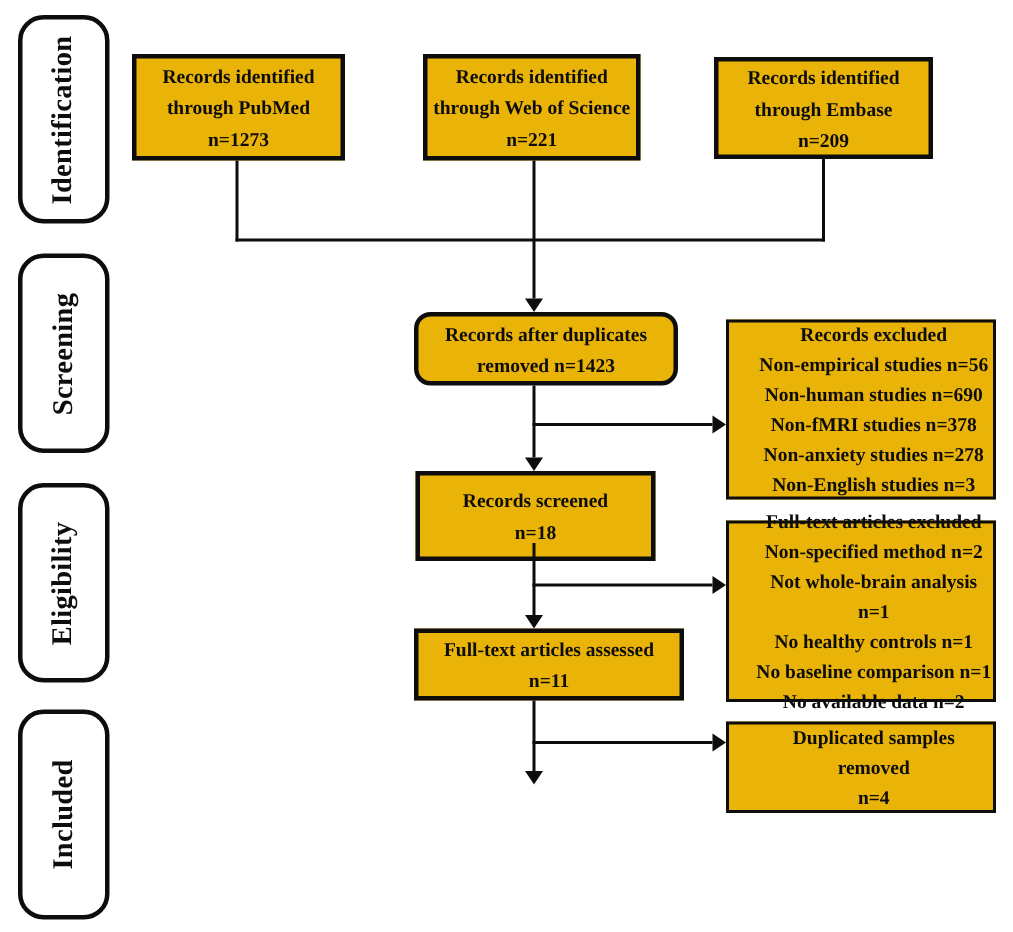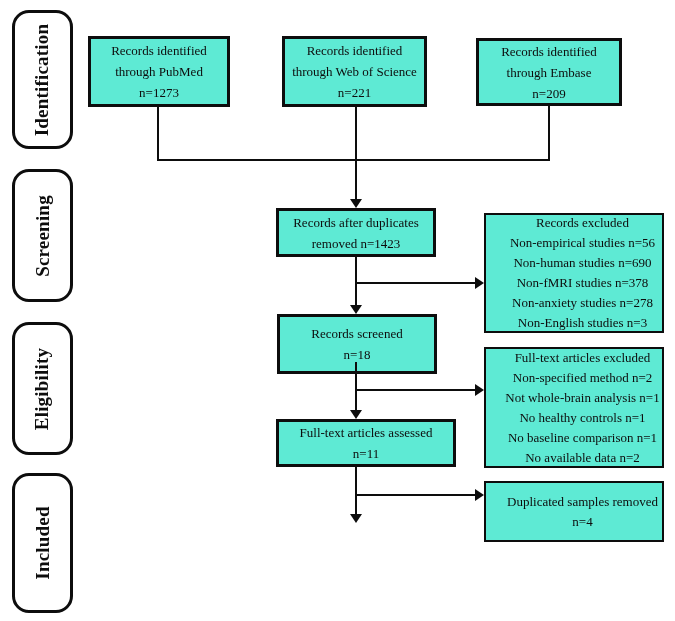--- a/index.html
+++ b/index.html
@@ -31,26 +31,27 @@
     white-space: nowrap;
     font-weight: bold;
     font-size: 19px;
     letter-spacing: 0.2px;
   }
 
   
   .fbox {
     position: absolute;
     border: 3px solid #0d0d0d;
-    background: #5eead4;
+    background: #eab308;
     box-sizing: border-box;
     display: flex;
     align-items: center;
     justify-content: center;
     text-align: center;
+    font-weight: bold;
   }
   .fbox .btext {
     white-space: pre-line;
     font-size: 13px;
     line-height: 21px;
     width: 100%;
   }
   .fbox.right { border-width: 2px; }
   .fbox.right .btext { line-height: 20px; padding-left: 17px; }
 
@@ -101,21 +102,21 @@
     <div class="btext">Records identified
 through Web of Science
 n=221</div>
   </div>
   <div class="fbox" style="left:476px; top:38px; width:146px; height:68px;">
     <div class="btext">Records identified
 through Embase
 n=209</div>
   </div>
 
-  <div class="fbox" style="left:276px; top:208px; width:160px; height:49px;">
+  <div class="fbox" style="left:276px; top:208px; width:176px; height:49px;border-radius:11px;">
     <div class="btext">Records after duplicates
 removed n=1423</div>
   </div>
   <div class="fbox" style="left:277px; top:314px; width:160px; height:60px;">
     <div class="btext">Records screened
 n=18</div>
   </div>
   <div class="fbox" style="left:276px; top:419px; width:180px; height:48px;">
     <div class="btext">Full-text articles assessed
 n=11</div>

